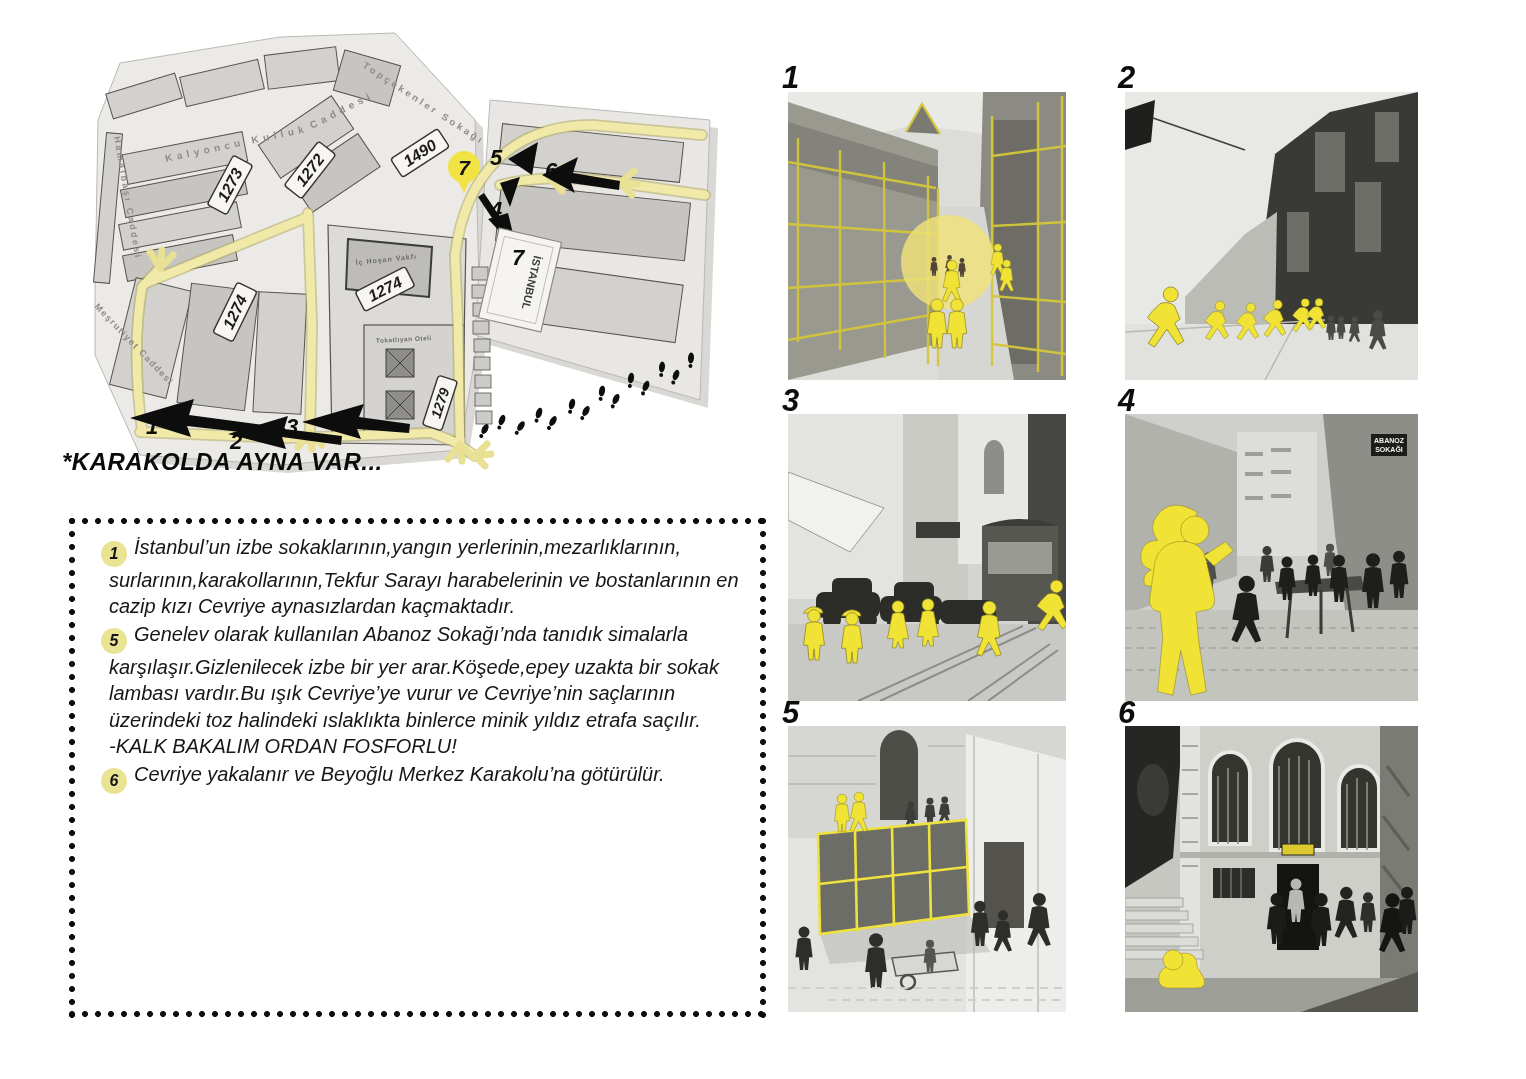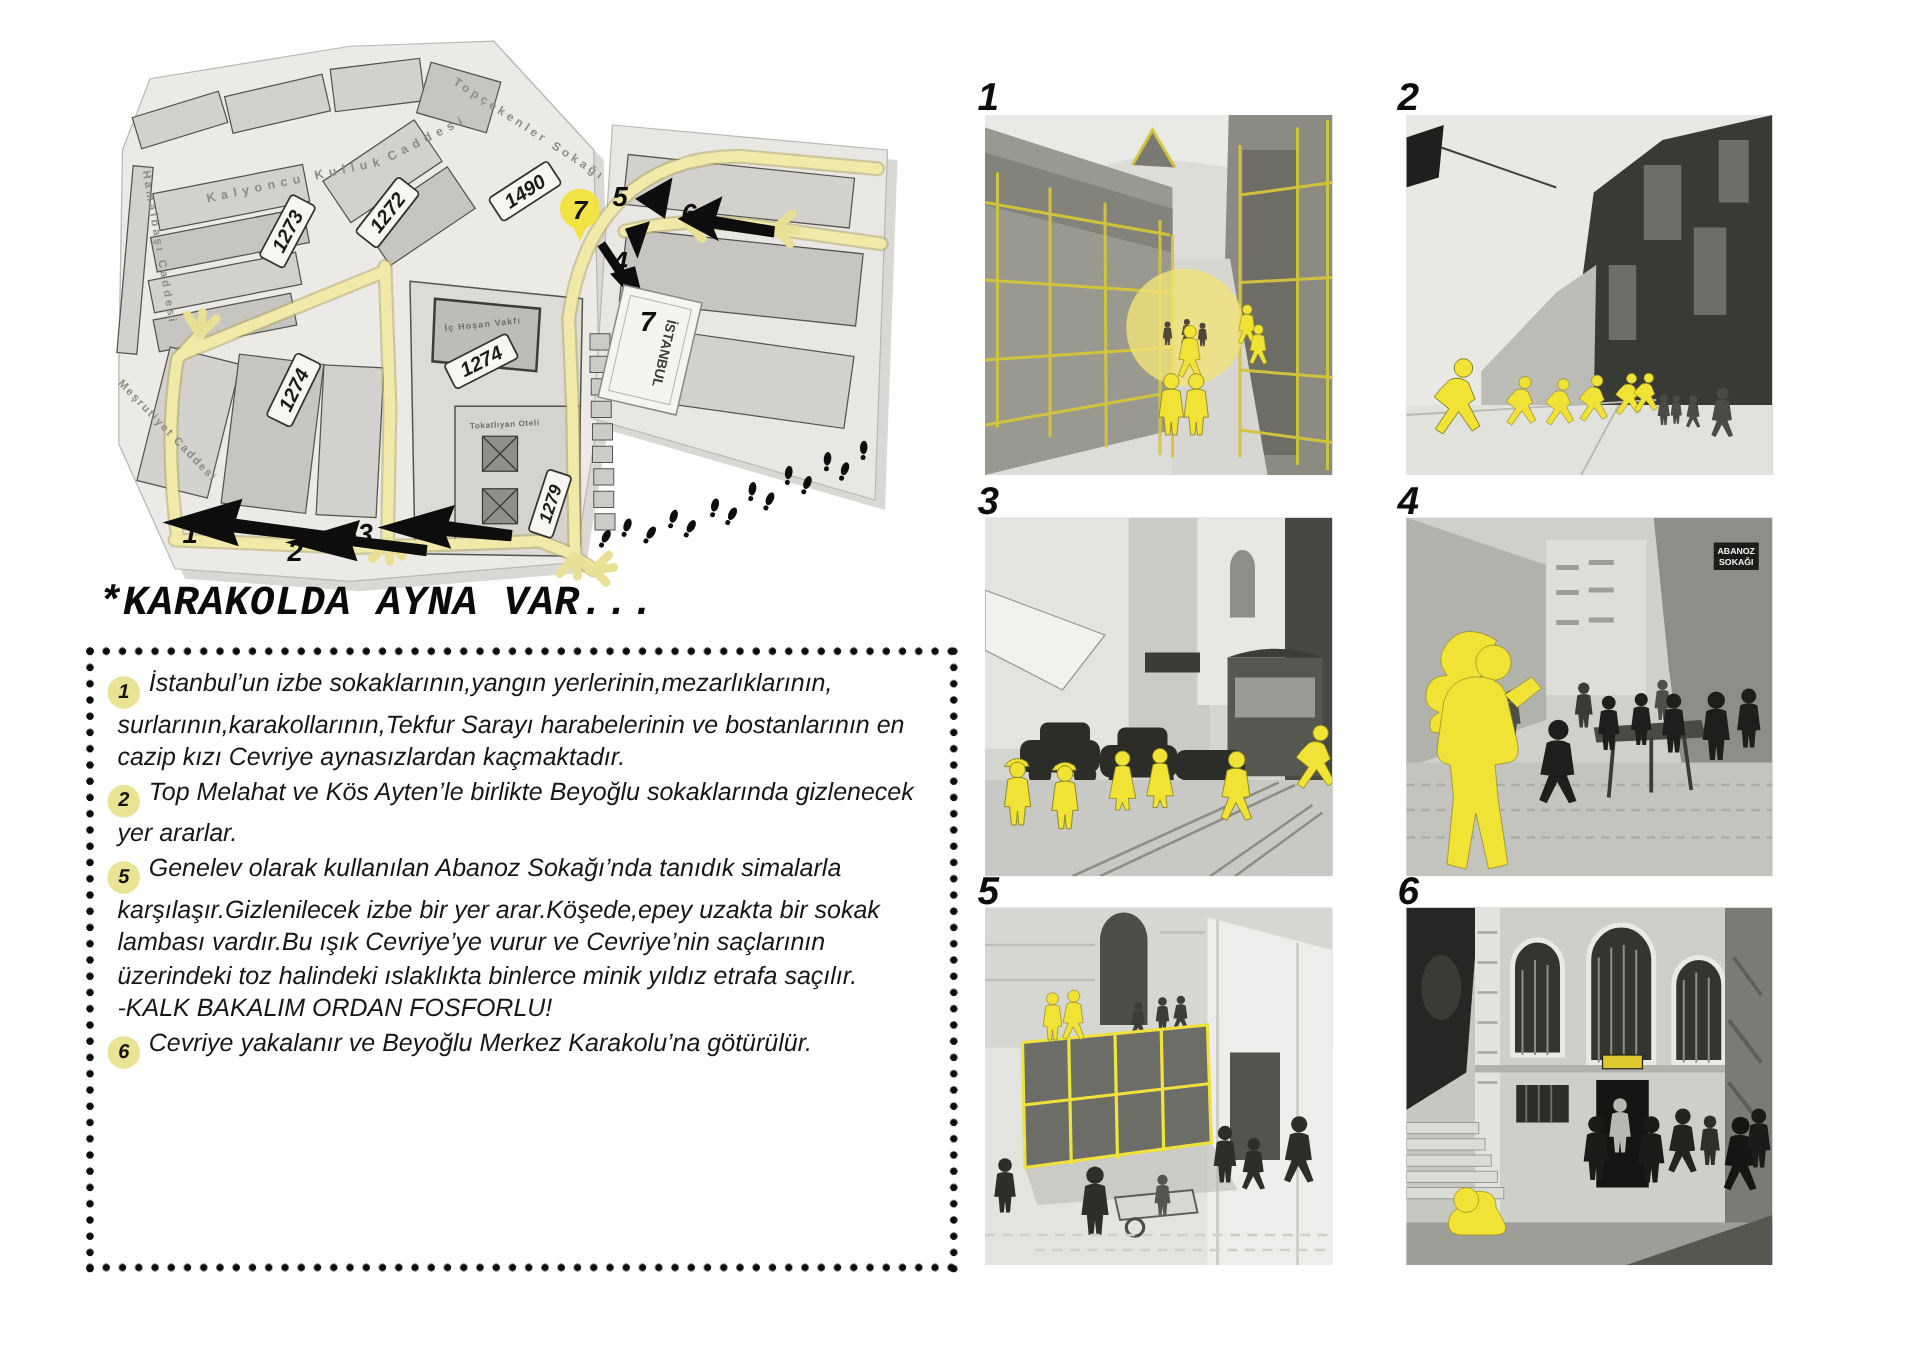--- a/index.html
+++ b/index.html
@@ -4,38 +4,38 @@
 <style>
   html,body{margin:0;padding:0;background:#fff;}
   body{width:1526px;height:1079px;position:relative;overflow:hidden;
        font-family:"Liberation Sans",sans-serif;color:#111;}
   .canvas{position:absolute;inset:0;background:#fff;}
 
   
   .map-svg{position:absolute;left:80px;top:25px;}
 
   
-  .title{position:absolute;left:62px;top:448px;margin:16px;
-         font-family:Liberation Mono, monospace;
-         font-size:33px;font-weight:bold;font-style:italic;
+  .title{position:absolute;left:62px;top:448px;margin:0;
+         font-family:Liberation Sans, sans-serif;
+         font-size:24px;font-weight:bold;font-style:italic;
          letter-spacing:.5px;color:#0a0a0a;white-space:nowrap;}
 
   
   .story{position:absolute;left:68px;top:517px;width:699px;height:501px;
          box-sizing:border-box;padding:17px 22px 8px 26px;}
   .dots{position:absolute;background-repeat:repeat;}
   .dots-top,.dots-bottom{left:0;width:100%;height:8px;
       background-image:radial-gradient(circle at 4px 4px,#0d0d0d 2.7px,transparent 3.2px);
       background-size:13px 8px;background-repeat:repeat-x;}
   .dots-top{top:0;} .dots-bottom{bottom:0;}
   .dots-left,.dots-right{top:0;height:100%;width:8px;
       background-image:radial-gradient(circle at 4px 4px,#0d0d0d 2.7px,transparent 3.2px);
       background-size:8px 13px;background-repeat:repeat-y;}
   .dots-left{left:0;} .dots-right{right:0;}
-  .story-item{margin:0 0 2px 0;font-style:italic;font-size:20px;line-height:1.32;
+  .story-item{margin:0 0 2px 15px;font-style:italic;font-size:20px;line-height:1.32;
       color:#161616;white-space:pre-line;}
   .badge{display:inline-flex;align-items:center;justify-content:center;
       width:26px;height:26px;border-radius:50%;background:#e9e493;color:#141414;
       font-weight:bold;font-style:italic;font-size:16px;margin:0 7px 0 -8px;
       vertical-align:-5px;flex:none;}
 
   
   .photo-num{position:absolute;font-size:31px;font-weight:bold;font-style:italic;
       color:#0d0d0d;line-height:1;}
   .photo{position:absolute;overflow:hidden;background:#dddddb;}
@@ -285,21 +285,20 @@
 
   <h1 class="title">*KARAKOLDA AYNA VAR...</h1>
 
   <div class="story">
     <div class="dots dots-top"></div>
     <div class="dots dots-bottom"></div>
     <div class="dots dots-left"></div>
     <div class="dots dots-right"></div>
 
     <p class="story-item"><span class="badge">1</span><span>İstanbul’un izbe sokaklarının,yangın yerlerinin,mezarlıklarının, surlarının,karakollarının,Tekfur Sarayı harabelerinin ve bostanlarının en cazip kızı Cevriye aynasızlardan kaçmaktadır.</span></p>
-    <p class="story-item"><span class="badge">2</span><span>Top Melahat ve Kös Ayten’le birlikte Beyoğlu sokaklarında gizlenecek yer ararlar.</span></p>
     <p class="story-item"><span class="badge">5</span><span>Genelev olarak kullanılan Abanoz Sokağı’nda tanıdık simalarla karşılaşır.Gizlenilecek izbe bir yer arar.Köşede,epey uzakta bir sokak lambası vardır.Bu ışık Cevriye’ye vurur ve Cevriye’nin saçlarının üzerindeki toz halindeki ıslaklıkta binlerce minik yıldız etrafa saçılır.
 -KALK BAKALIM ORDAN FOSFORLU!</span></p>
     <p class="story-item"><span class="badge">6</span><span>Cevriye yakalanır ve Beyoğlu Merkez Karakolu’na götürülür.</span></p>
   </div>
 
   <div class="photo-num" style="left:782px;top:62px">1</div>
   <div class="photo" style="left:788px;top:92px;width:278px;height:288px">
     <svg width="278" height="288" viewBox="0 0 278 288">
       <rect width="278" height="288" fill="#dcdcd9"></rect>
       <polygon points="0,0 278,0 278,55 170,38 120,34 0,66" fill="#e9e9e6"></polygon>

